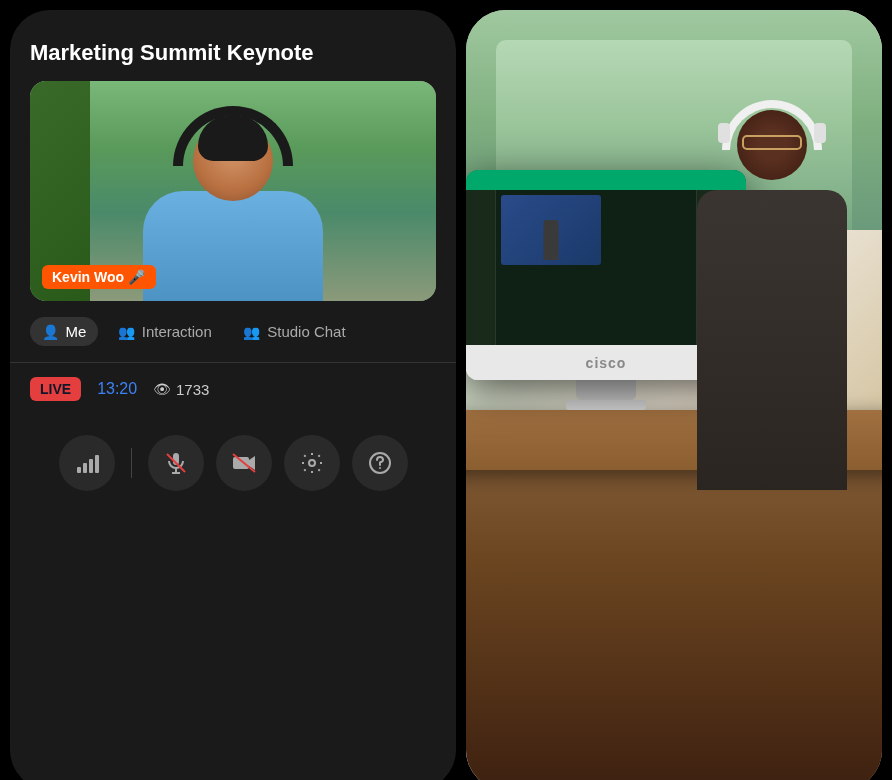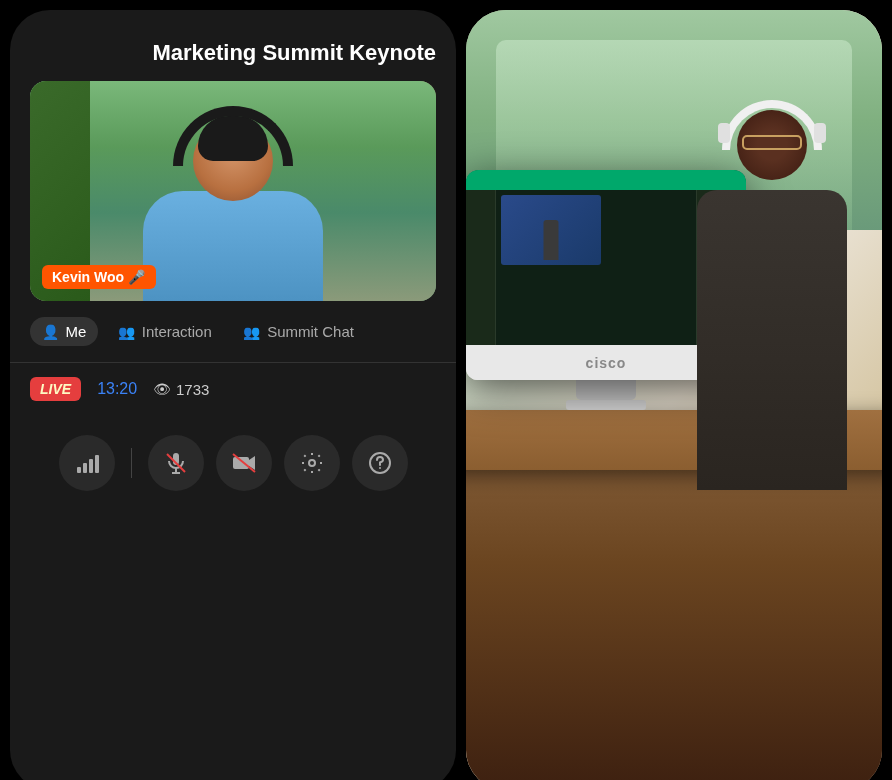--- a/index.html
+++ b/index.html
@@ -237,21 +237,21 @@
       height: 15px;
       border: 2px solid #c8a060;
       border-radius: 5px;
     }
 
     
     .app-title {
       color: #fff;
       font-size: 22px;
       font-weight: 600;
-      text-align: right;
+      text-align: left;
       padding: 30px 20px 15px;
     }
 
     .video-container {
       margin: 0 20px;
       border-radius: 16px;
       overflow: hidden;
       position: relative;
       height: 220px;
       background: linear-gradient(135deg, #4a7a5a 0%, #3a6a4a 30%, #8b7355 60%, #5a8a6a 100%);
@@ -379,26 +379,25 @@
     
     .status-row {
       display: flex;
       align-items: center;
       padding: 14px 20px;
       gap: 16px;
     }
 
     .live-badge {
       background: #e53e3e;
-      color: #fef9c3;
+      color: #0f172a;
       padding: 4px 10px;
       border-radius: 6px;
       font-size: 14px;
       font-weight: 700;
-      font-style: italic;
     }
 
     .timer {
       color: #3b82f6;
       font-size: 16px;
       font-weight: 500;
     }
 
     .viewers {
       display: flex;
@@ -473,21 +472,21 @@
     <div class="tab-item active">
       <span class="tab-icon">👤</span>
       <span>Me</span>
     </div>
     <div class="tab-item">
       <span class="tab-icon">👥</span>
       <span>Interaction</span>
     </div>
     <div class="tab-item">
       <span class="tab-icon">👥</span>
-      <span>Summit Chat</span>
+      <span>Studio Chat</span>
     </div>
   </div>
 
   <div class="status-row">
     <span class="live-badge">LIVE</span>
     <span class="timer">13:20</span>
     <div class="viewers">
       <span class="eye-icon">👁</span>
       <span>1733</span>
     </div>

